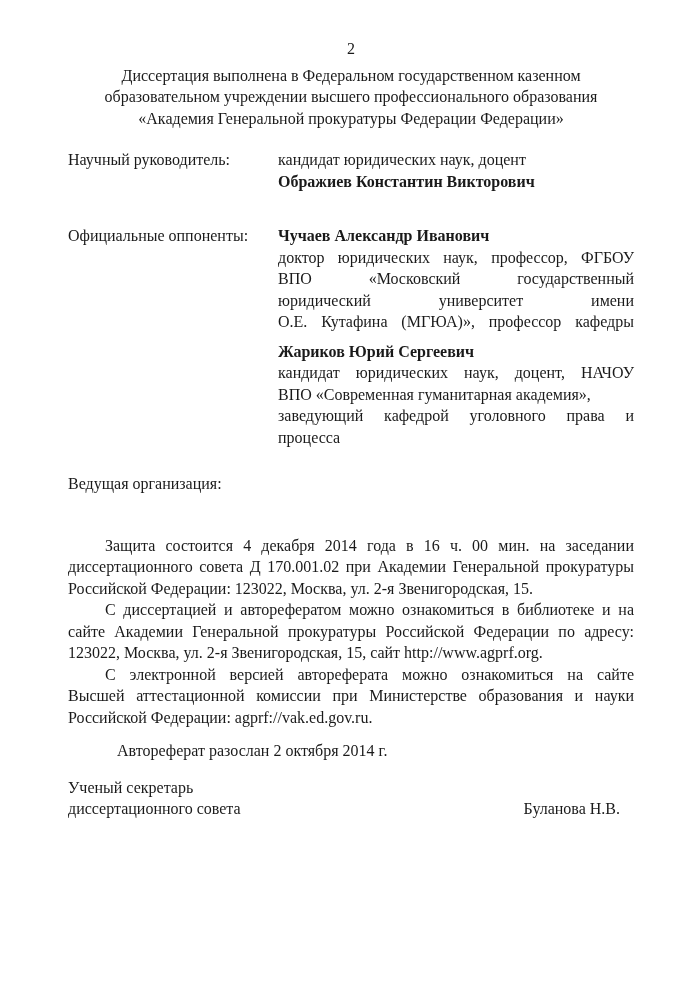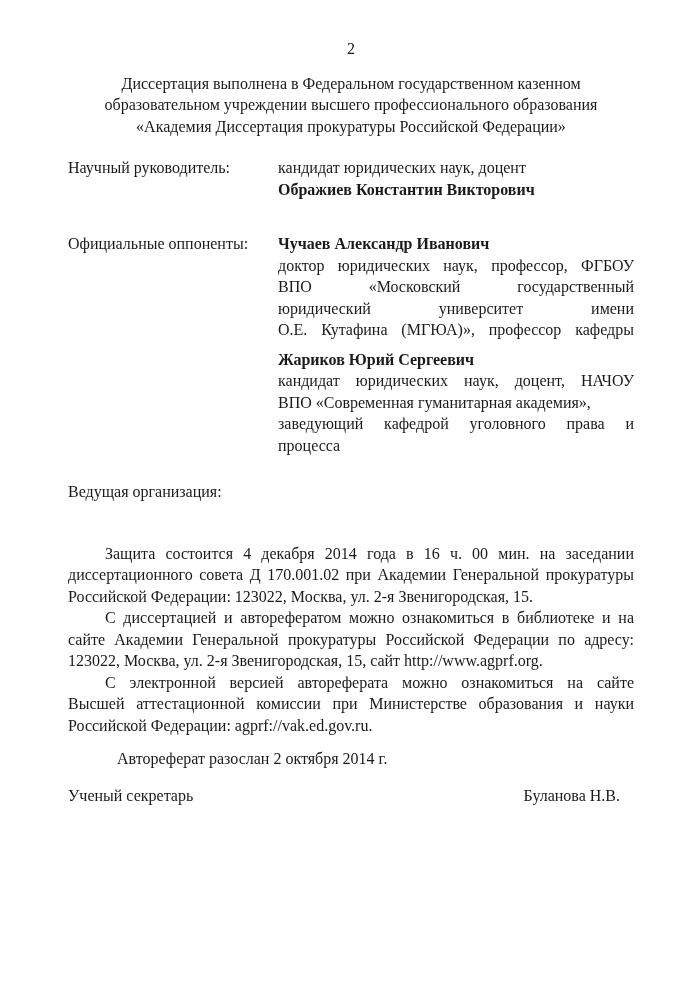--- a/index.html
+++ b/index.html
@@ -14,21 +14,21 @@
     overflow: hidden;
   }
   .page {
     box-sizing: border-box;
     width: 700px;
     height: 990px;
     padding: 38px 66px 0 68px;
     background: #ffffff;
   }
   .page-number { text-align: center; }
-  .heading { margin-top: 13px; text-align: center; }
+  .heading { margin-top: 5px; text-align: center; }
   .def-row { display: flex; }
   .def-label { width: 210px; flex: none; }
   .def-value { flex: 1; min-width: 0; }
   .row-supervisor { margin-top: 20px; }
   .row-opponents { margin-top: 33px; }
   .opponent-second { margin-top: 8px; }
   .row-leading { margin-top: 25px; }
   .body-text { margin-top: 40px; }
   .jl { text-align: justify; text-align-last: justify; }
   .indent { padding-left: 37px; }
@@ -45,21 +45,21 @@
 </head>
 <body>
 
 <div class="page">
 
   <div class="page-number">2</div>
 
   <div class="heading">
     <div>Диссертация выполнена в Федеральном государственном казенном</div>
     <div>образовательном учреждении высшего профессионального образования</div>
-    <div>«Академия Диссертация прокуратуры Российской Федерации»</div>
+    <div>«Академия Генеральной прокуратуры Федерации Федерации»</div>
   </div>
 
   <div class="def-row row-supervisor">
     <div class="def-label">Научный руководитель:</div>
     <div class="def-value">
       <div>кандидат юридических наук, доцент</div>
       <div class="bold">Ображиев Константин Викторович</div>
     </div>
   </div>
 
@@ -110,17 +110,18 @@
       <div>Российской Федерации: agprf://vak.ed.gov.ru.</div>
     </div>
 
   </div>
 
   <p class="note">Автореферат разослан 2 октября 2014 г.</p>
 
   <div class="signature">
     <div class="sig-role">
       <div>Ученый секретарь</div>
+      <div>диссертационного совета</div>
     </div>
     <div class="sig-name">Буланова Н.В.</div>
   </div>
 
 </div>
 
 </body></html>

